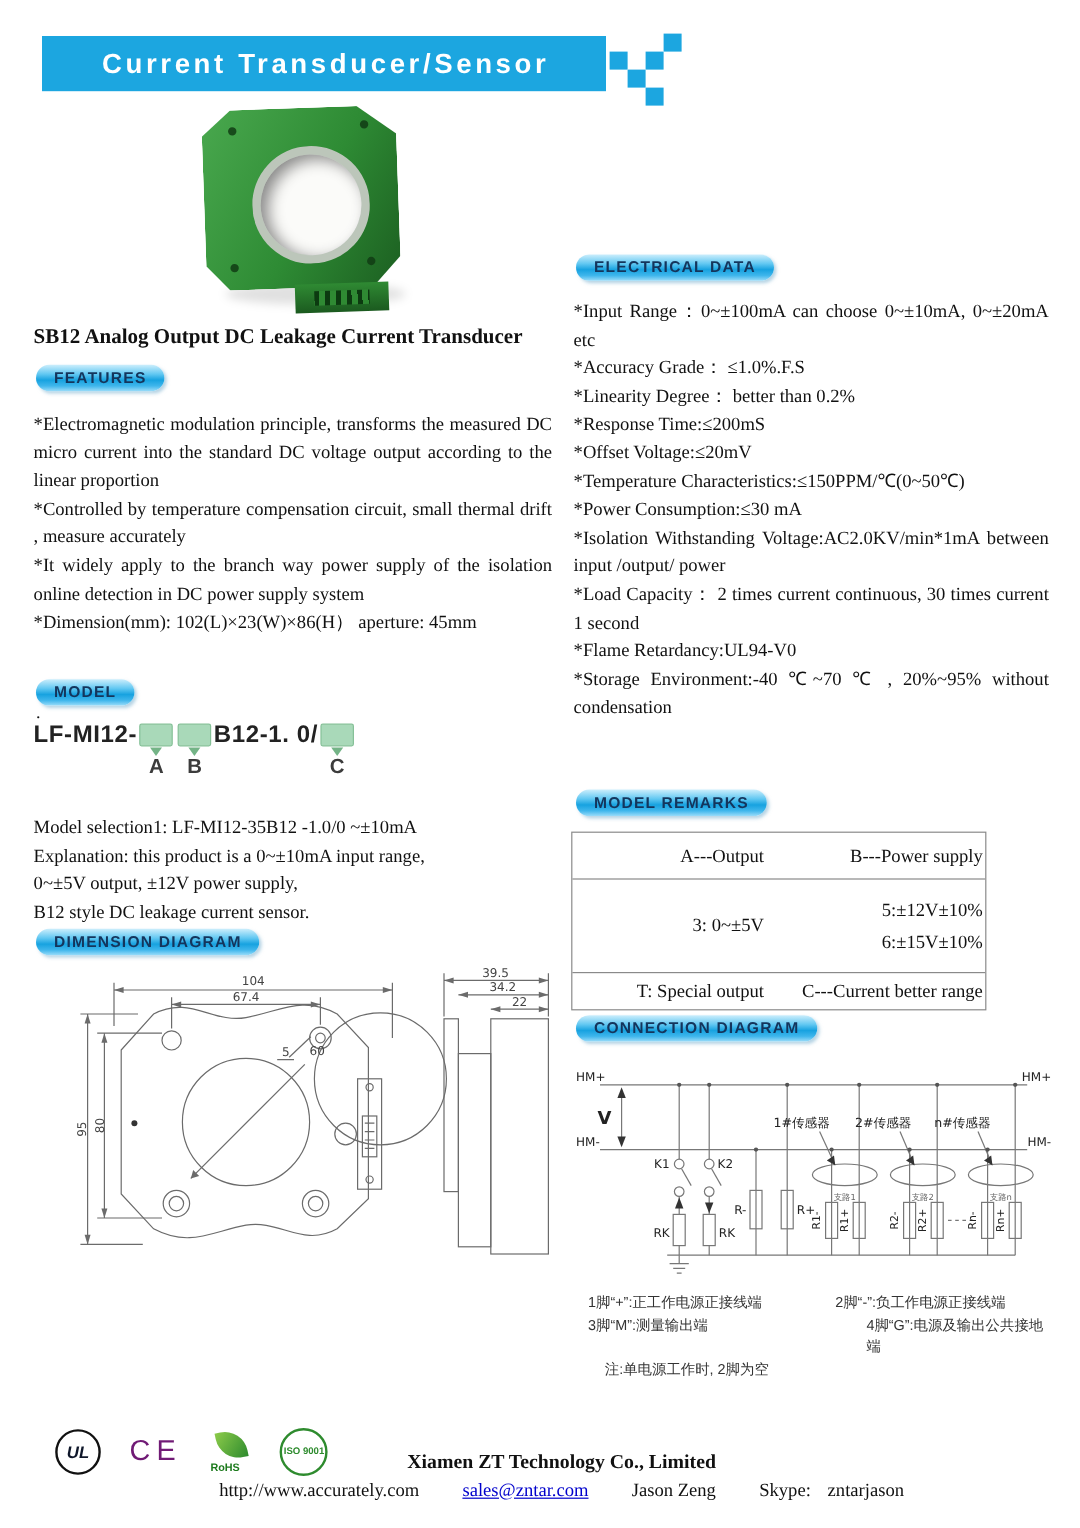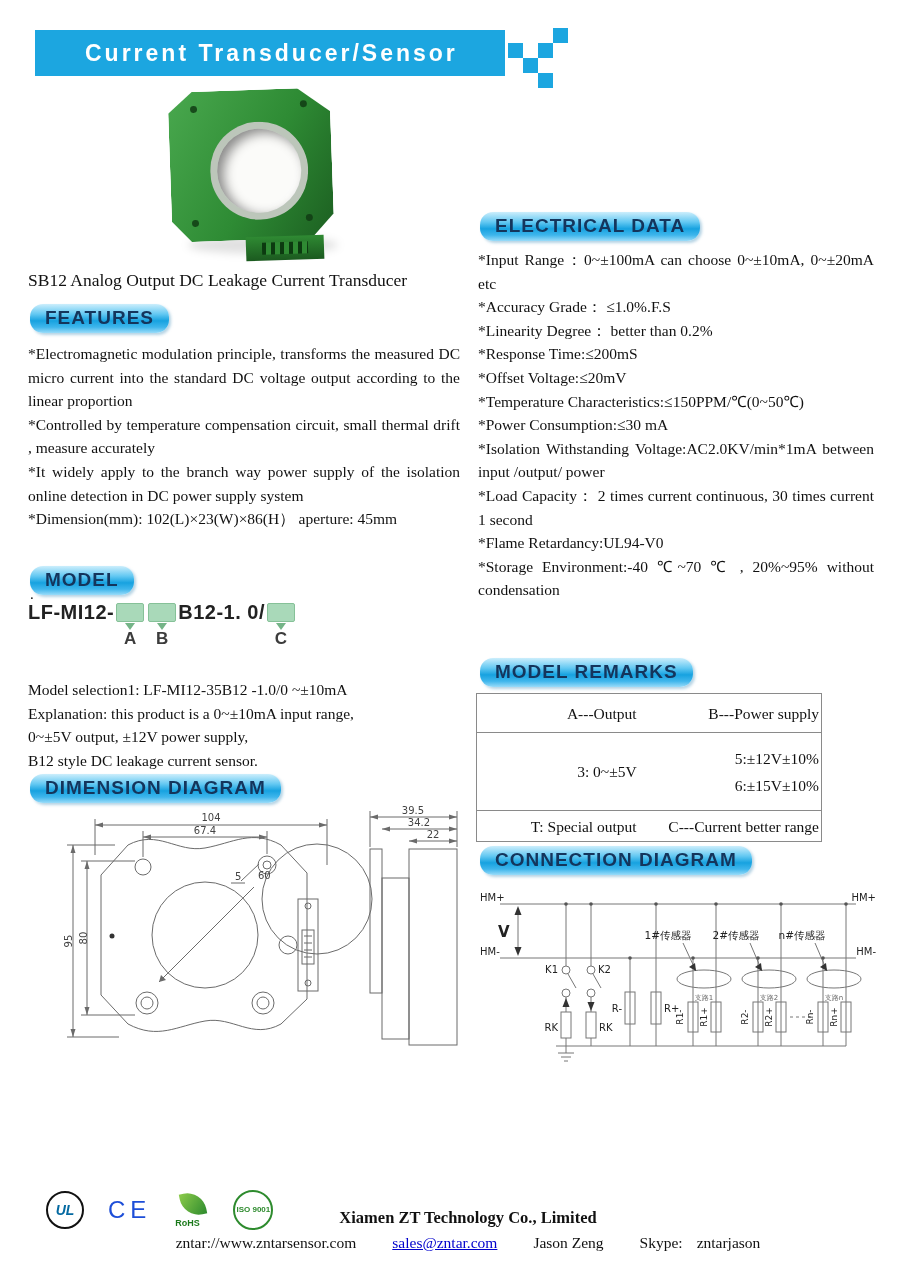--- a/index.html
+++ b/index.html
@@ -24,28 +24,28 @@
     box-shadow:inset 6px 4px 12px rgba(0,0,0,0.45), inset -4px -4px 8px rgba(255,255,255,0.35);}
   .screw{position:absolute;width:7px;height:7px;border-radius:50%;background:#103c14;opacity:.85;}
   .device-conn{position:absolute;left:88px;top:150px;width:78px;height:24px;
     background:linear-gradient(#2f8a33,#1b5a1f);transform:rotate(-2deg);display:flex;align-items:center;justify-content:center;}
   .conn-pins{width:46px;height:12px;background:repeating-linear-gradient(90deg,#0c3a10 0 4px,#2f8a33 4px 9px);}
   .device-shadow{position:absolute;left:30px;top:150px;width:150px;height:18px;border-radius:50%;
     background:rgba(0,0,0,0.12);filter:blur(4px);}
 
   
   .pill{position:absolute;display:inline-block;font-family:"Liberation Sans",sans-serif;
-    font-weight:bold;font-size:19px;color:#14355c;padding:3px 15px 4px;border-radius:13px;
+    font-weight:bold;font-size:13px;color:#14355c;padding:3px 15px 4px;border-radius:13px;
     background:linear-gradient(180deg,#cceefc 0%,#62c8f2 35%,#17a2e0 58%,#3fb6ec 80%,#9adcf9 100%);
     box-shadow:2px 2px 3px rgba(120,175,205,0.55);letter-spacing:1px;white-space:nowrap;}
 
   
   .doc{position:absolute;font-size:15.5px;line-height:23.6px;text-align:justify;}
   .doc p{margin:0;}
-  .page-title{position:absolute;left:28px;top:270px;width:440px;font-size:17.5px;font-weight:normal;}
+  .page-title{position:absolute;left:28px;top:270px;width:440px;font-size:17.5px;font-weight:bold;}
   .model-dot{position:absolute;left:30px;top:586px;font-size:15px;}
 
   
   .model-code{position:absolute;left:28px;top:600px;display:flex;align-items:flex-start;
     font-family:"Liberation Sans",sans-serif;font-weight:bold;font-size:20px;color:#222;}
   .mc-text{line-height:24px;letter-spacing:0.5px;}
   .mc-group{display:flex;flex-direction:column;align-items:center;width:32px;margin-top:3px;}
   .mc-box{width:26px;height:17px;background:#a9d9b9;border:1px solid #86c198;border-radius:2px;}
   .mc-arrow{width:0;height:0;border-left:5px solid transparent;border-right:5px solid transparent;
     border-top:7px solid #74b487;margin-top:1px;}
@@ -72,22 +72,22 @@
   .note-row{display:flex;}
   .note-l{width:206px;}
   .note-r{flex:1;}
   .note-indent{padding-left:26px;box-sizing:border-box;}
   .note-last{margin-left:14px;}
 
   
   .certs{position:absolute;left:46px;top:1190px;display:flex;align-items:center;gap:24px;}
   .cert-ul{width:34px;height:34px;border:2.5px solid #111;border-radius:50%;display:flex;
     align-items:center;justify-content:center;font-family:"Liberation Sans",sans-serif;
-    font-weight:bold;font-style:italic;font-size:14px;color:#0369a1;}
-  .cert-ce{font-family:"Liberation Sans",sans-serif;font-size:24px;letter-spacing:5px;color:#1d4ed8;}
+    font-weight:bold;font-style:italic;font-size:14px;color:#0f172a;}
+  .cert-ce{font-family:"Liberation Sans",sans-serif;font-size:24px;letter-spacing:5px;color:#701a75;}
   .cert-rohs{position:relative;width:34px;height:36px;}
   .leaf{position:absolute;left:6px;top:0;width:24px;height:24px;
     background:linear-gradient(135deg,#8ccb4a,#2e8b2e);border-radius:0 80% 0 80%;transform:rotate(-12deg);}
   .rohs-text{position:absolute;left:0;bottom:0;font-family:"Liberation Sans",sans-serif;
     font-size:9px;font-weight:bold;color:#1c7a1c;}
   .cert-iso{width:36px;height:36px;border-radius:50%;border:2px solid #2e8b2e;color:#2e8b2e;
     display:flex;align-items:center;justify-content:center;text-align:center;
     font-family:"Liberation Sans",sans-serif;font-size:8px;font-weight:bold;line-height:1.1;}
   .company{position:absolute;left:0;top:1208px;width:100%;text-align:center;
     font-weight:bold;font-size:16.5px;}
@@ -366,35 +366,46 @@
       <text x="359" y="131" text-anchor="middle" transform="rotate(-90 359 131)" font-size="9">Rn+</text>
       <text x="190" y="53" text-anchor="middle" font-size="10.5">1#传感器</text>
       <text x="258" y="53" text-anchor="middle" font-size="10.5">2#传感器</text>
       <text x="324" y="53" text-anchor="middle" font-size="10.5">n#传感器</text>
       <text x="226" y="114" text-anchor="middle" font-size="7" fill="#666">支路1</text>
       <text x="291" y="114" text-anchor="middle" font-size="7" fill="#666">支路2</text>
       <text x="356" y="114" text-anchor="middle" font-size="7" fill="#666">支路n</text>
     </g>
   </svg>
 
+  <div class="conn-notes">
+    <div class="note-row">
+      <span class="note-l">1脚“+”:正工作电源正接线端</span>
+      <span class="note-r">2脚“-”:负工作电源正接线端</span>
+    </div>
+    <div class="note-row">
+      <span class="note-l">3脚“M”:测量输出端</span>
+      <span class="note-r note-indent">4脚“G”:电源及输出公共接地端</span>
+    </div>
+    <div class="note-last">注:单电源工作时, 2脚为空</div>
+  </div>
 
   <div class="certs">
     <div class="cert-ul">UL</div>
     <div class="cert-ce">CE</div>
     <div class="cert-rohs">
       <div class="leaf"></div>
       <span class="rohs-text">RoHS</span>
     </div>
     <div class="cert-iso">ISO 9001</div>
   </div>
 
   <div class="company">Xiamen ZT Technology Co., Limited</div>
 
   <div class="contact">
-    <span>zntar://www.zntarsensor.com</span>
+    <span>http://www.accurately.com</span>
     <a class="email-link">sales@zntar.com</a>
     <span>Jason Zeng</span>
     <span class="skype-group">
       <span>Skype:</span>
       <span>zntarjason</span>
     </span>
   </div>
 
 </div>
 

